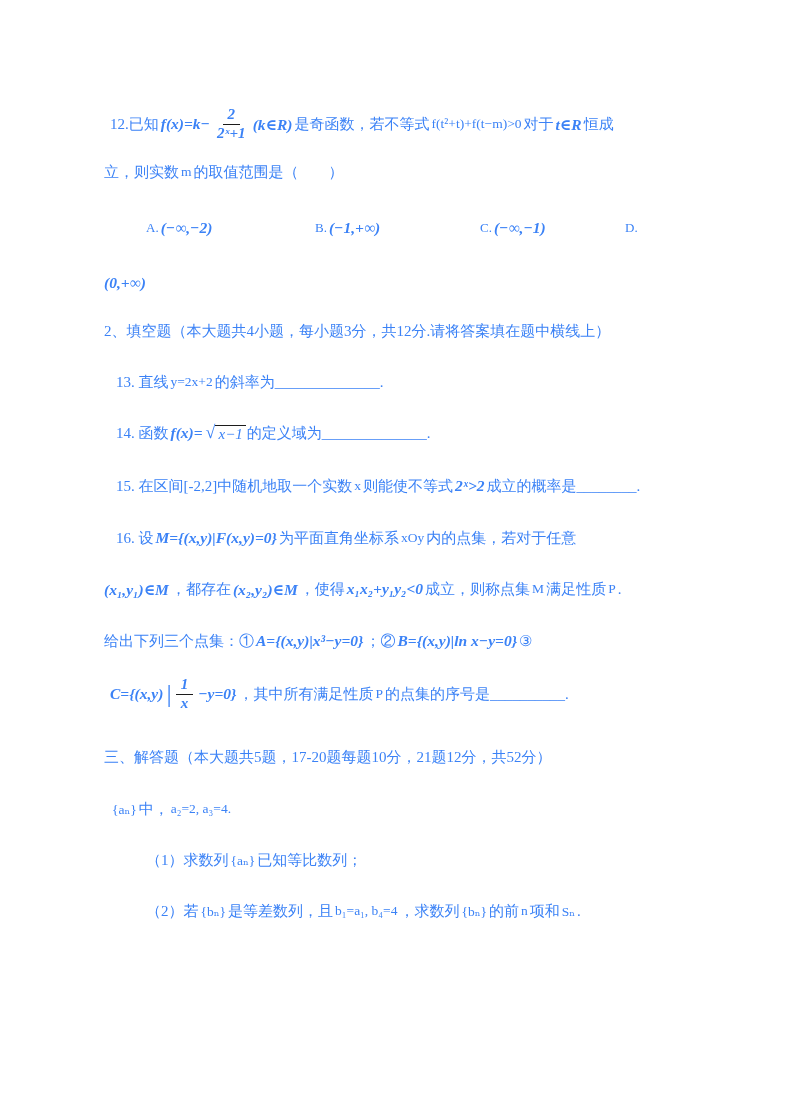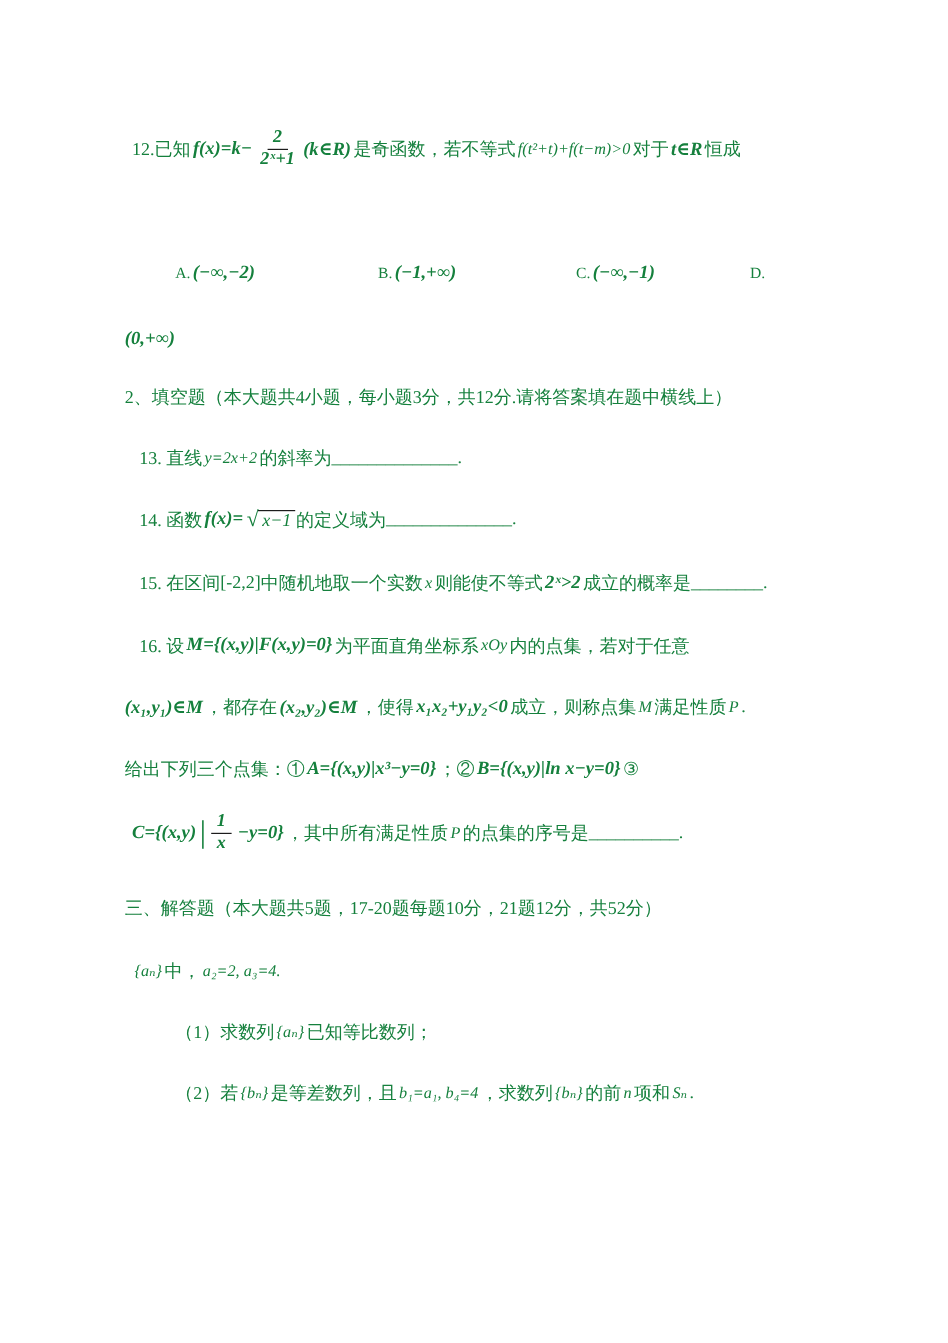--- a/index.html
+++ b/index.html
@@ -1,34 +1,34 @@
 <!DOCTYPE html>
 <html><head>
 <meta charset="utf-8">
 <style>
   html,body{margin:0;padding:0;background:#ffffff;}
   .page{
     position:relative;
     width:790px;
     height:1119px;
     background:#ffffff;
-    color:#15803d;
+    color:#3b82f6;
     font-family:"Liberation Serif","DejaVu Serif",serif;
     overflow:hidden;
   }
   .line{
     position:absolute;
     display:flex;
     align-items:center;
     height:30px;
     white-space:pre;
     font-size:15px;
   }
   .txt{font-size:15px;}
-  .ms{font-style:italic;font-size:13.5px;margin:0 2px;}
+  .ms{font-size:13.5px;margin:0 2px;}
   .mb{font-style:italic;font-weight:700;font-size:15.5px;margin:0 2px;}
   .frac{
     display:inline-flex;flex-direction:column;align-items:center;
     line-height:1.15;margin:0 3px;vertical-align:middle;
     font-style:italic;font-weight:700;font-size:15px;
   }
   .frac .fnum{border-bottom:1.5px solid #1c1c1c;padding:0 5px;}
   .frac .fden{padding:0 2px;}
   .sqrt{display:inline-flex;align-items:flex-start;margin:0 1px;}
   .sqrt .rad{font-size:18px;font-weight:700;line-height:1.1;}
@@ -50,20 +50,25 @@
       <span class="fden">2ˣ+1</span>
     </span>
     <span class="mb">(k∈R)</span>
     <span class="txt">是奇函数，若不等式</span>
     <span class="ms">f(t²+t)+f(t−m)&gt;0</span>
     <span class="txt">对于</span>
     <span class="mb">t∈R</span>
     <span class="txt">恒成</span>
   </div>
 
+  <div class="line" style="top:157px;left:104px">
+    <span class="txt">立，则实数</span>
+    <span class="ms">m</span>
+    <span class="txt">的取值范围是（　　）</span>
+  </div>
 
   <div class="line" style="top:213px;left:104px;width:620px">
     <span class="opt" style="left:42px">
       <span class="optlabel">A.</span>
       <span class="mb">(−∞,−2)</span>
     </span>
     <span class="opt" style="left:211px">
       <span class="optlabel">B.</span>
       <span class="mb">(−1,+∞)</span>
     </span>

